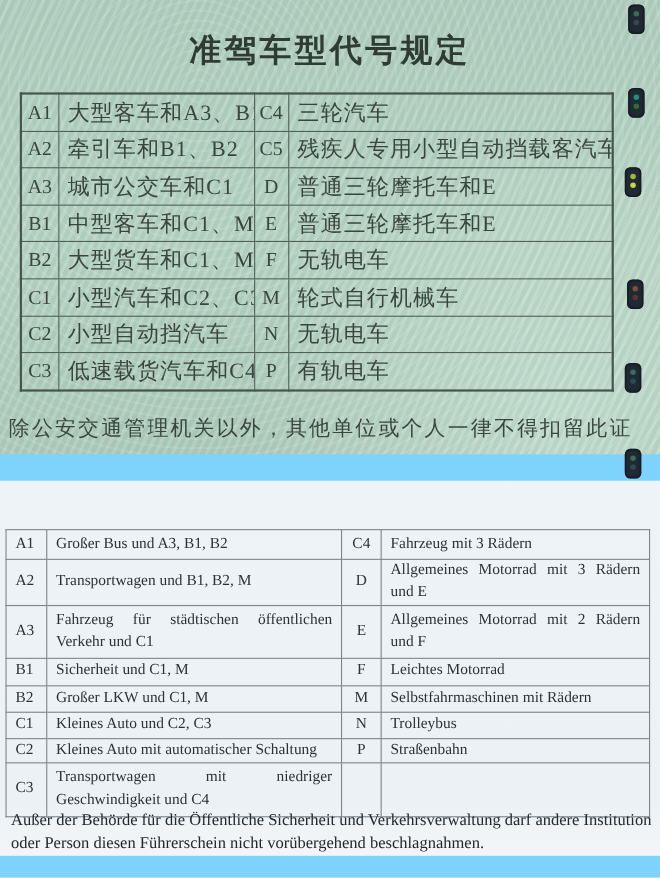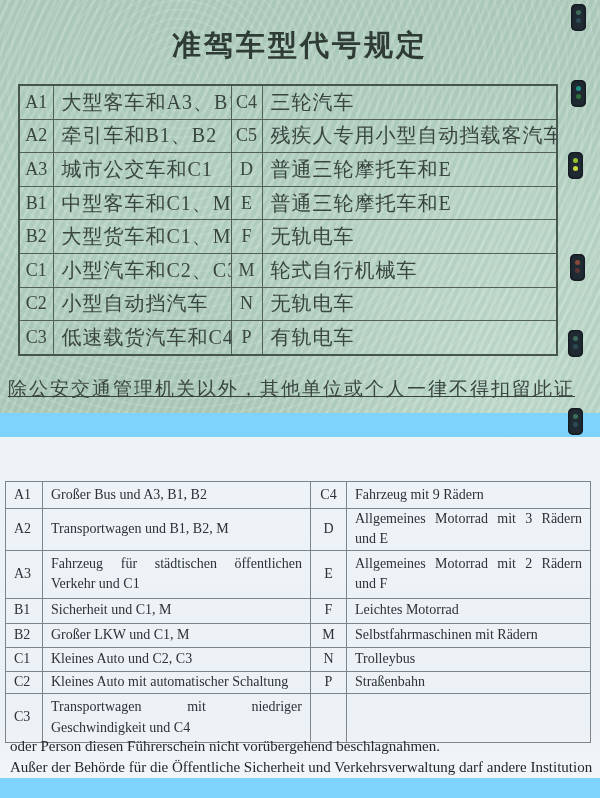--- a/index.html
+++ b/index.html
@@ -27,21 +27,21 @@
     font-size:20px; color:#39453f;
   }
   .ctable td { border:1px solid #51615a; vertical-align:middle; overflow:hidden; }
   .ctable { border:2px solid #46554e; }
   .ctable col.c1 { width:34px; }  .ctable col.c2 { width:178px; }
   .ctable col.c3 { width:31px; }
   .ctable td.code { text-align:center; font-size:18px; letter-spacing:0; }
   .ctable td.desc { padding-left:8px; letter-spacing:1px; white-space:nowrap; }
   .cn-footer {
     position:absolute; left:8px; top:376px; width:586px;
-    font-size:19px; color:#39453f; letter-spacing:2px; white-space:nowrap;text-decoration:underline;
+    font-size:19px; color:#39453f; letter-spacing:2px; white-space:nowrap;
   }
 
   
   .sec-mark { position:absolute; width:15px; height:27px; border-radius:5px;
               background:#202a33; box-shadow:inset 0 0 3px #000; }
   .sec-mark::after { content:""; position:absolute; left:5px; top:6px; width:5px; height:5px;
               border-radius:50%; background:#3d6b5a; box-shadow:0 8px 0 #2c4a55; }
   .sec-mark.m1 { left:571px; top:4px; }
   .sec-mark.m2 { left:571px; top:80px; } .sec-mark.m2::after { background:#1f8f86; box-shadow:0 8px 0 #2f6d3a; }
   .sec-mark.m3 { left:568px; top:152px; } .sec-mark.m3::after { background:#9abf2e; box-shadow:0 8px 0 #c9d93c; }
@@ -165,21 +165,21 @@
         <col class="g1">
         <col class="g2">
         <col class="g3">
         <col>
       </colgroup>
     <tbody>
         <tr>
       <td class="code-l">A1</td>
       <td class="nw">Großer Bus und A3, B1, B2</td>
       <td class="code-c">C4</td>
-      <td class="nw">Fahrzeug mit 9 Rädern</td>
+      <td class="nw">Fahrzeug mit 3 Rädern</td>
     </tr>
     <tr>
       <td class="code-l">A2</td>
       <td class="nw">Transportwagen und B1, B2, M</td>
       <td class="code-c">D</td>
       <td class="jst">Allgemeines Motorrad mit 3 Rädern und E</td>
     </tr>
     <tr>
       <td class="code-l">A3</td>
       <td class="jst">Fahrzeug für städtischen öffentlichen Verkehr und C1</td>
@@ -213,17 +213,17 @@
     <tr>
       <td class="code-l">C3</td>
       <td class="jst">Transportwagen mit niedriger Geschwindigkeit und C4</td>
       <td class="code-c"></td>
       <td></td>
     </tr>
   </tbody>
     </table>
 
   <div class="de-footer">
+    <div>Außer der Behörde für die Öffentliche Sicherheit und Verkehrsverwaltung darf andere Institution</div>
     <div>oder Person diesen Führerschein nicht vorübergehend beschlagnahmen.</div>
-    <div>Außer der Behörde für die Öffentliche Sicherheit und Verkehrsverwaltung darf andere Institution</div>
   </div>
 
 </div>
 
 </body></html>

